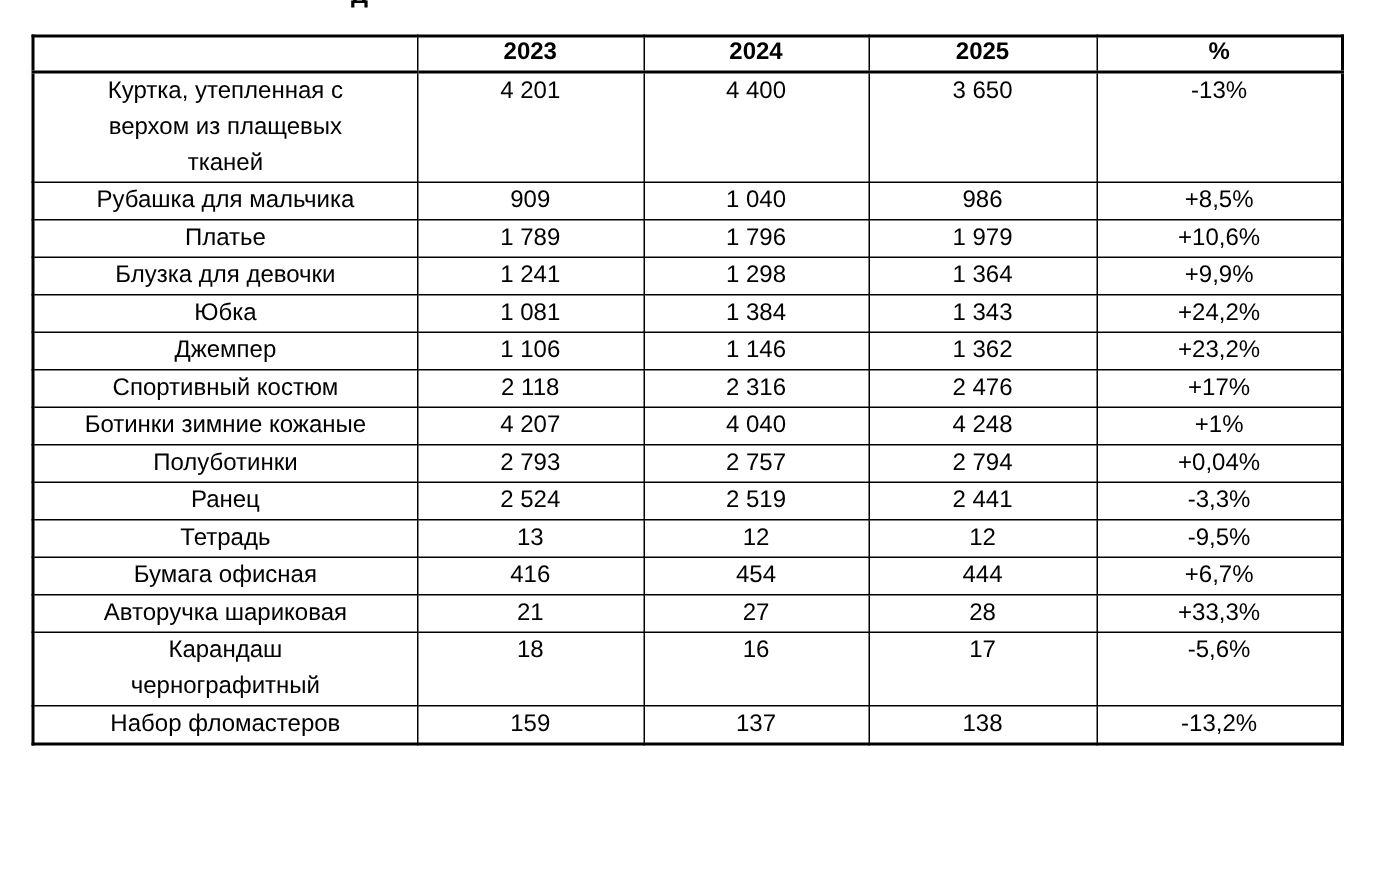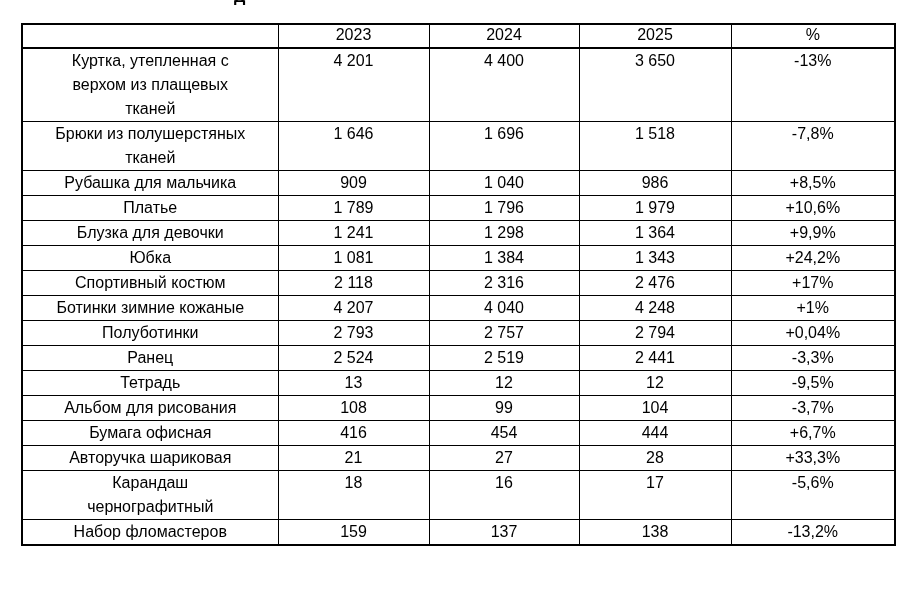--- a/index.html
+++ b/index.html
@@ -41,21 +41,21 @@
   .price-table td {
     border: 1px solid #000;
     padding: 0 2px;
     text-align: center;
     vertical-align: top;
     font-size: 16px;
     line-height: 24px;
     overflow: hidden;
   }
   .price-table thead th {
-    font-weight: 400;
+    font-weight: 700;
     height: 20px;
     line-height: 20px;
     border-bottom-width: 2px;
   }
   .price-table td.name {
     font-weight: 400;
     white-space: pre-line;
   }
   .price-table tr { height: 24px; }
   .price-table tr.h3 { height: 72px; }
@@ -88,28 +88,20 @@
   <tbody>
     <tr class="h3">
       <td class="name">Куртка, утепленная с
 верхом из плащевых
 тканей</td>
       <td>4 201</td>
       <td>4 400</td>
       <td>3 650</td>
       <td>-13%</td>
     </tr>
-    <tr class="h2">
-      <td class="name">Брюки из полушерстяных
-тканей</td>
-      <td>1 646</td>
-      <td>1 696</td>
-      <td>1 518</td>
-      <td>-7,8%</td>
-    </tr>
     <tr>
       <td class="name">Рубашка для мальчика</td>
       <td>909</td>
       <td>1 040</td>
       <td>986</td>
       <td>+8,5%</td>
     </tr>
     <tr>
       <td class="name">Платье</td>
       <td>1 789</td>
@@ -125,20 +117,27 @@
       <td>+9,9%</td>
     </tr>
     <tr>
       <td class="name">Юбка</td>
       <td>1 081</td>
       <td>1 384</td>
       <td>1 343</td>
       <td>+24,2%</td>
     </tr>
     <tr>
+      <td class="name">Джемпер</td>
+      <td>1 106</td>
+      <td>1 146</td>
+      <td>1 362</td>
+      <td>+23,2%</td>
+    </tr>
+    <tr>
       <td class="name">Спортивный костюм</td>
       <td>2 118</td>
       <td>2 316</td>
       <td>2 476</td>
       <td>+17%</td>
     </tr>
     <tr>
       <td class="name">Ботинки зимние кожаные</td>
       <td>4 207</td>
       <td>4 040</td>
@@ -158,27 +157,20 @@
       <td>2 519</td>
       <td>2 441</td>
       <td>-3,3%</td>
     </tr>
     <tr>
       <td class="name">Тетрадь</td>
       <td>13</td>
       <td>12</td>
       <td>12</td>
       <td>-9,5%</td>
-    </tr>
-    <tr>
-      <td class="name">Альбом для рисования</td>
-      <td>108</td>
-      <td>99</td>
-      <td>104</td>
-      <td>-3,7%</td>
     </tr>
     <tr>
       <td class="name">Бумага офисная</td>
       <td>416</td>
       <td>454</td>
       <td>444</td>
       <td>+6,7%</td>
     </tr>
     <tr>
       <td class="name">Авторучка шариковая</td>

